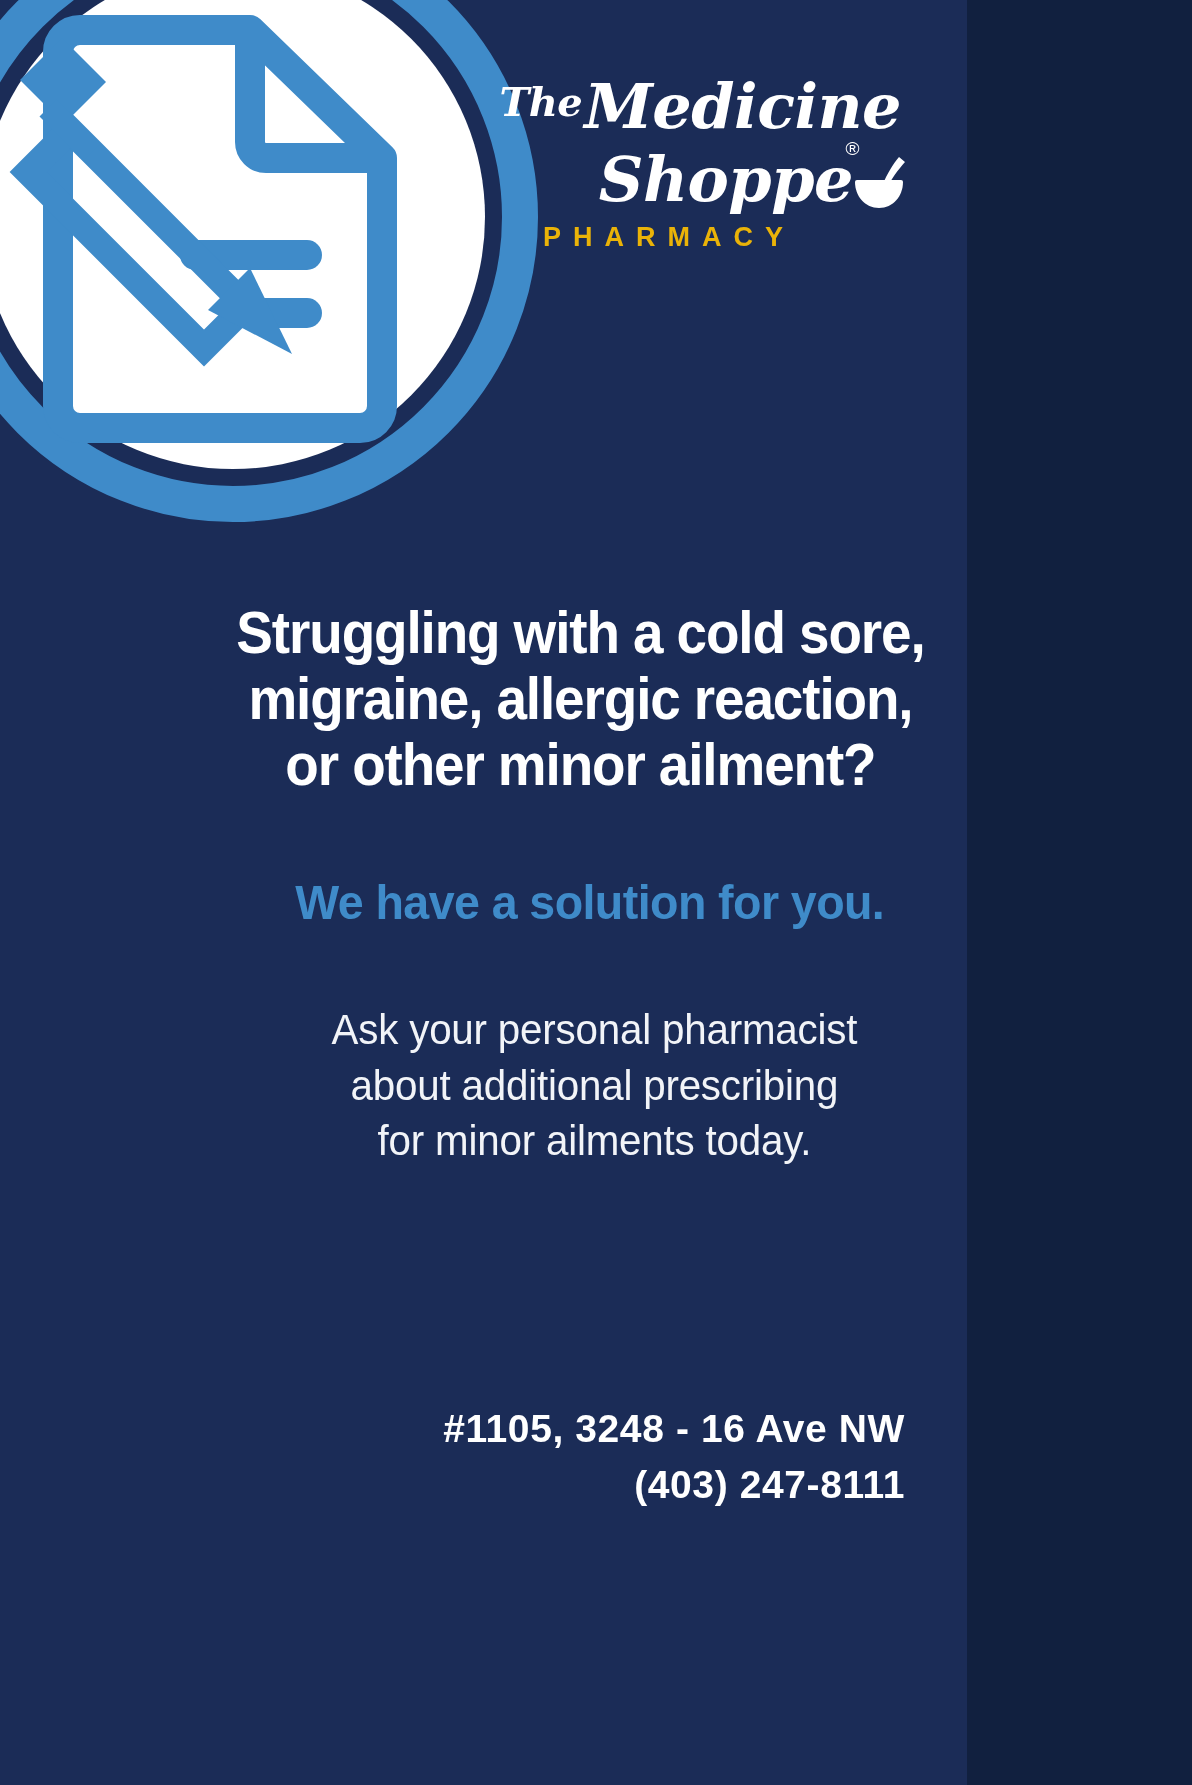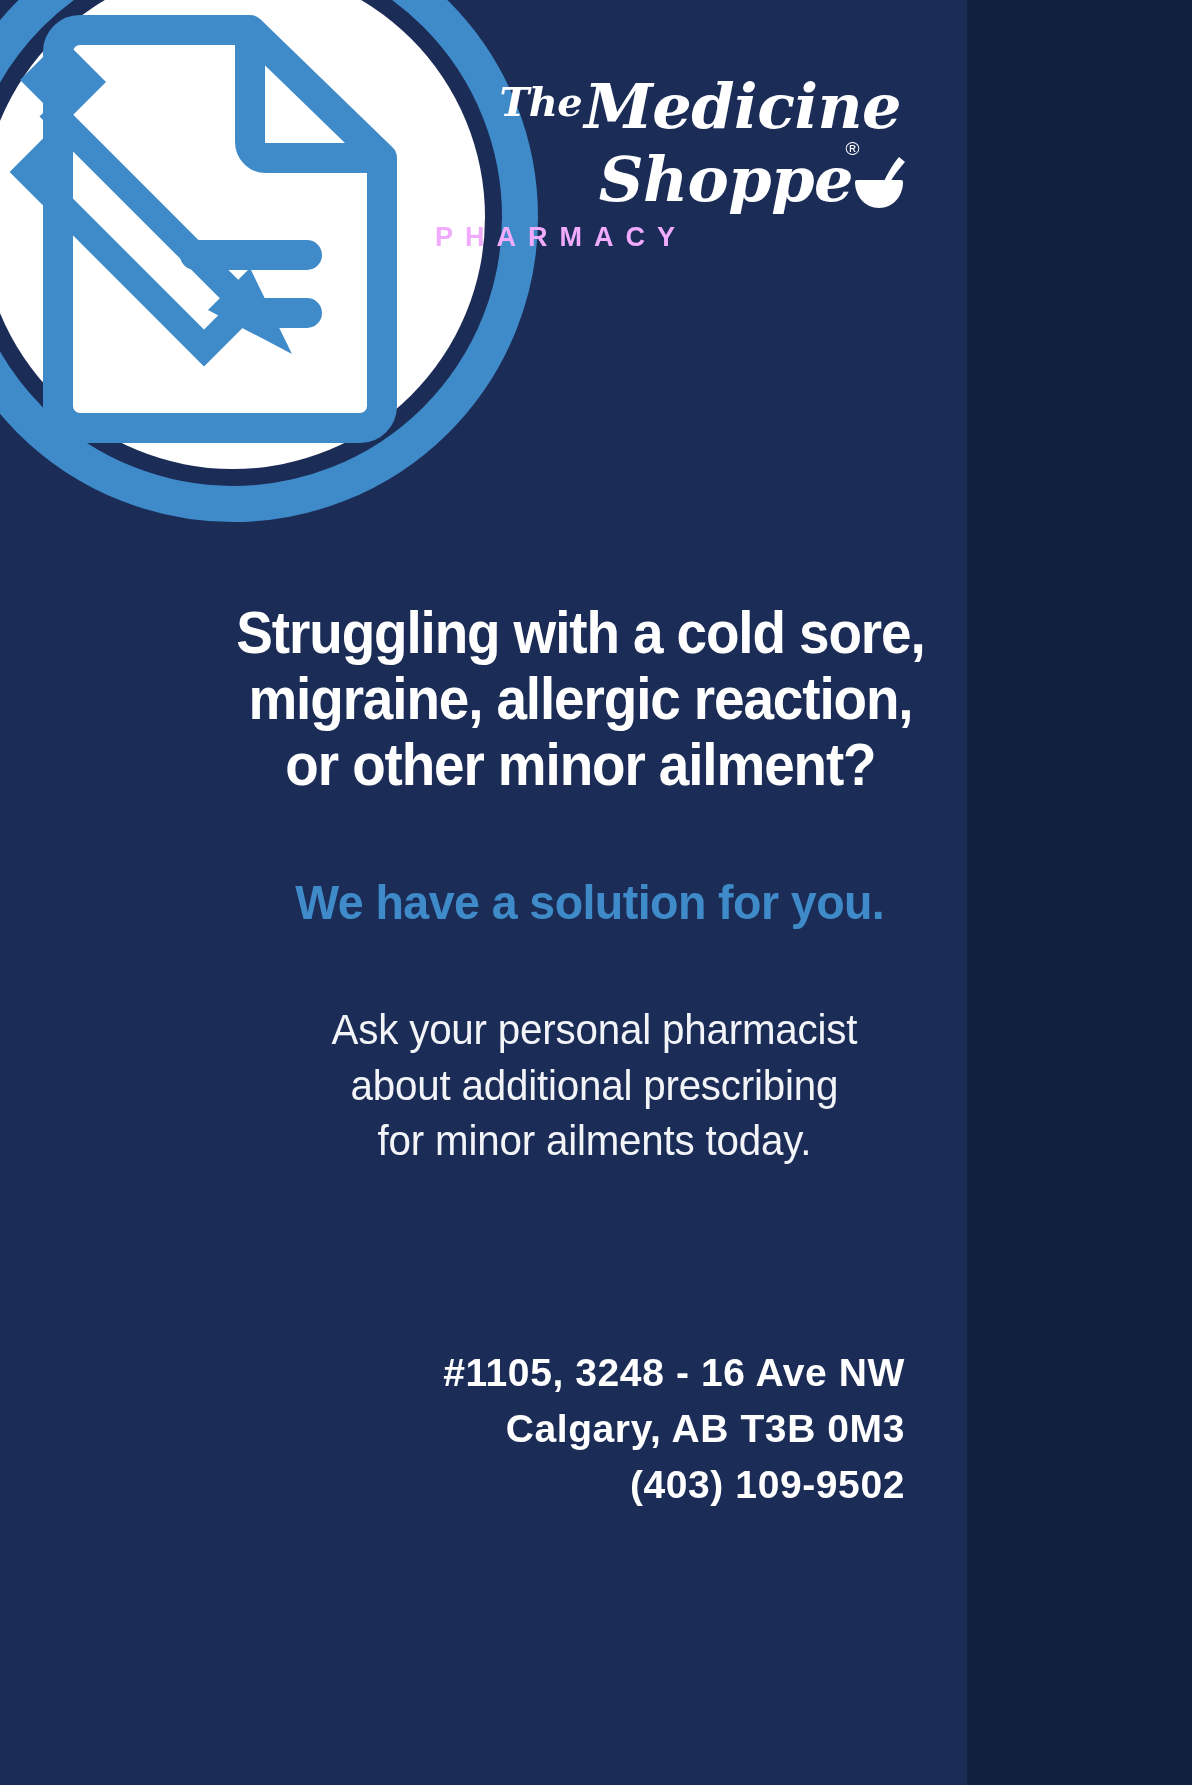--- a/index.html
+++ b/index.html
@@ -82,22 +82,22 @@
   }
   .logo-mortar svg { display:block; width:100%; height:100%; }
   .logo-pharmacy {
     display: block;
     margin-top: 14px;
     font-family: "Liberation Sans", sans-serif;
     font-weight: bold;
     font-size: 27px;
     letter-spacing: 12px;
     padding-right: 2px;
-    text-align: left;
-    color: #f0abfc;
+    text-align: center;
+    color: #eab308;
   }
 
   
   .content {
     position: absolute;
     left: 148px;
     top: 600px;
     width: 930px;
     text-align: center;
   }
@@ -200,17 +200,16 @@
     <p class="subhead">We have a solution for you.</p>
     <p class="bodycopy">
       <span>Ask your personal pharmacist</span>
       <span>about additional prescribing</span>
       <span>for minor ailments today.</span>
     </p>
   </div>
 
   <div class="address">
     <span>#1105, 3248 - 16 Ave NW</span>
-    <span>Calgary, AB T3B 0M3</span>
-    <span>(403) 109-9502</span>
+    <span>(403) 247-8111</span>
   </div>
 
 </div>
 
 </body></html>

